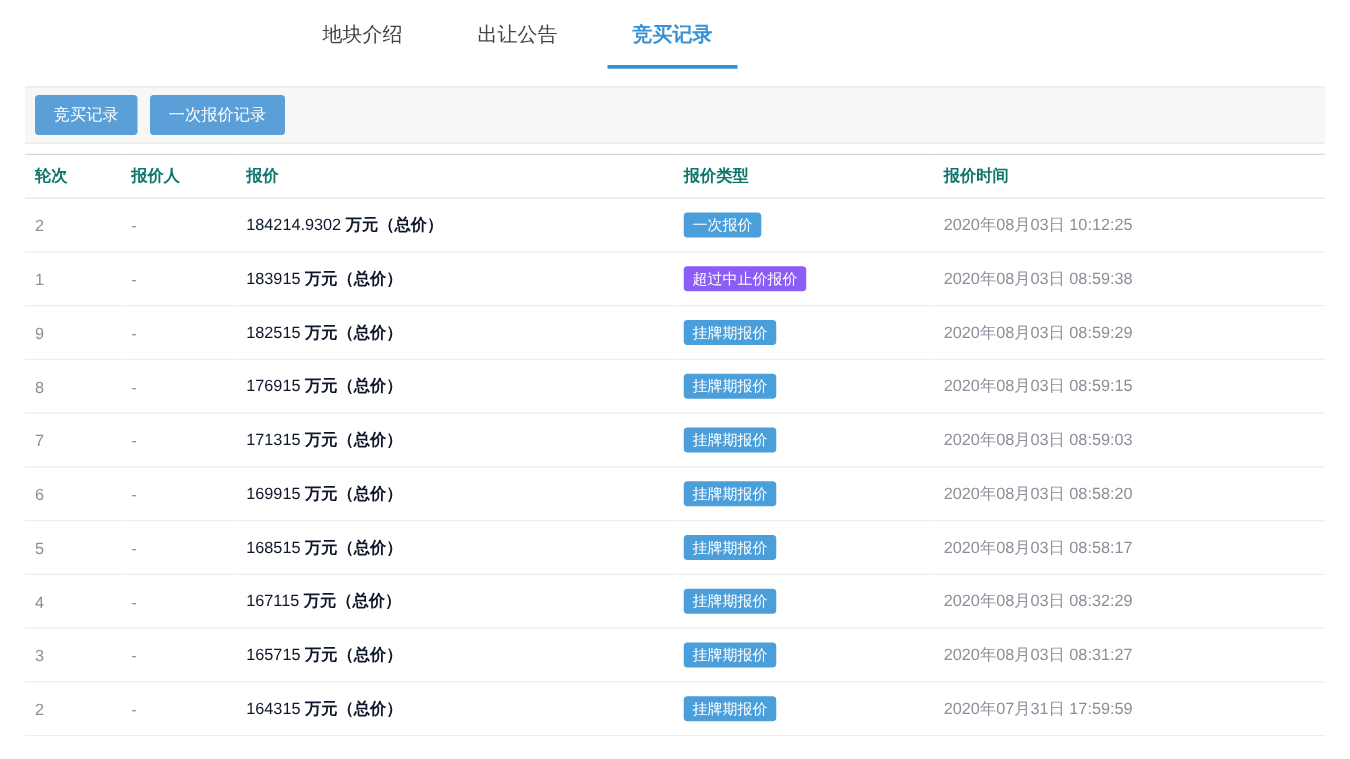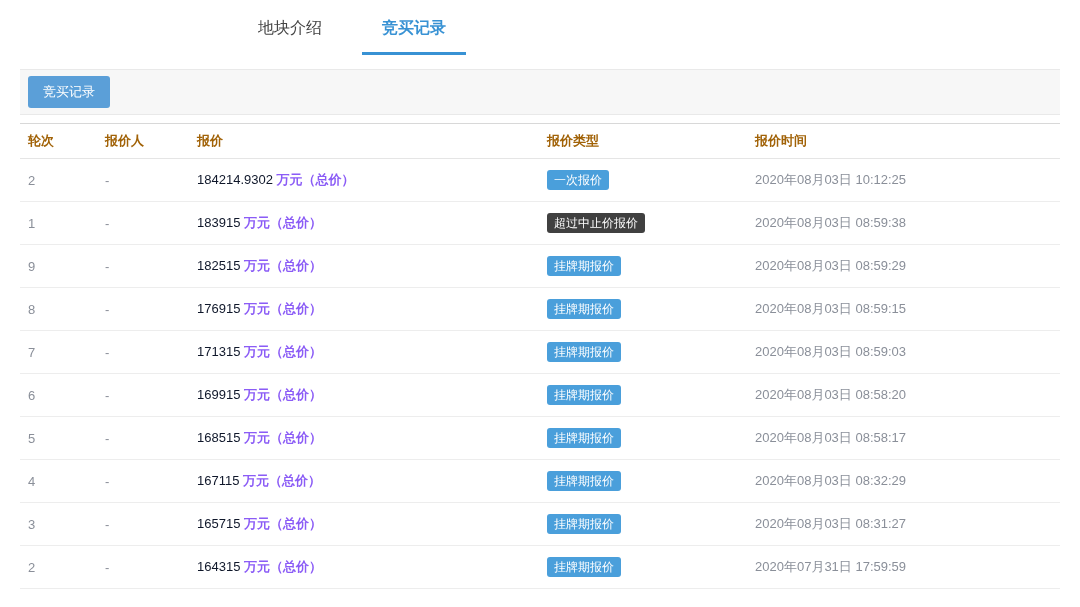--- a/index.html
+++ b/index.html
@@ -15,56 +15,60 @@
   
   .toolbar { margin: 14px 20px 0 20px; background: #f7f7f7;
     border-top: 1px solid #e9e9e9; border-bottom: 1px solid #e9e9e9;
     padding: 6px 8px; display: flex; gap: 10px; }
   .tbtn { background: #5b9fd8; color: #fff; font-size: 13px; border: none;
     border-radius: 3px; padding: 7px 15px; cursor: pointer;
     font-family: "Liberation Sans", sans-serif; }
 
   
   .bid-table { width: 1040px; margin: 8px 20px 0 20px; border-collapse: collapse; }
-  .bid-table th { text-align: left; font-size: 13px; color: #a16207; font-weight: bold;
+  .bid-table th { text-align: left; font-size: 13px; color: #0f766e; font-weight: bold;
     padding: 8px 8px; border-top: 1px solid #d8d8d8; border-bottom: 1px solid #e5e5e5; }
   .bid-table td { font-size: 13px; color: #8a8f99; padding: 11px 8px;
     border-bottom: 1px solid #ededed; }
   .col-round { width: 77px; }
   .col-bidder { width: 92px; margin-left: 44px; }
   .col-price { width: 350px; }
   .col-type { width: 208px; }
   .price-num { color: #0f172a; }
-  .price-unit { color: #8b5cf6; font-weight: bold; }
+  .price-unit { color: #0f172a; font-weight: bold; }
   .badge { display: inline-block; color: #fff; font-size: 12px; line-height: 1;
     padding: 4px 7px; border-radius: 3px; white-space: nowrap; text-align: center; }
   .badge-solid { background: #4a9fdb; }
-  .badge-light { background: #404040; }
+  .badge-light { background: #8b5cf6; }
   .cell-time { color: #9aa1ab; margin-top: 45px; }
 </style>
 </head>
 <body>
 
 <nav class="tabs-row">
 
     <div class="tab tab-state-normal">
       <span>地块介绍</span>
     </div>
 
+    <div class="tab tab-state-normal">
+      <span>出让公告</span>
+    </div>
 
     <div class="tab tab-state-active">
       <span>竞买记录</span>
     </div>
 
 </nav>
 
 <div class="toolbar">
 
     <button class="tbtn">竞买记录</button>
 
+    <button class="tbtn">一次报价记录</button>
 
 </div>
 
 <table class="bid-table">
   <thead>
     <tr>
       <th class="col-round">轮次</th>
       <th class="col-bidder">报价人</th>
       <th class="col-price">报价</th>
       <th class="col-type">报价类型</th>

